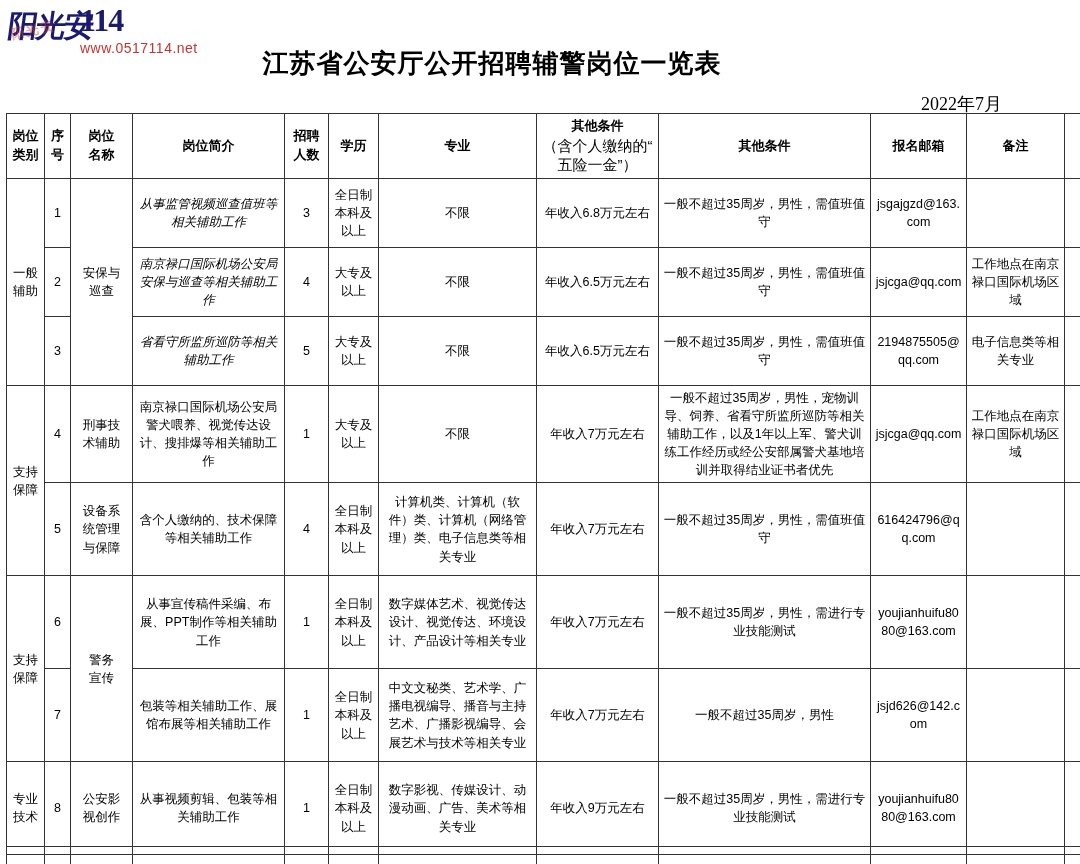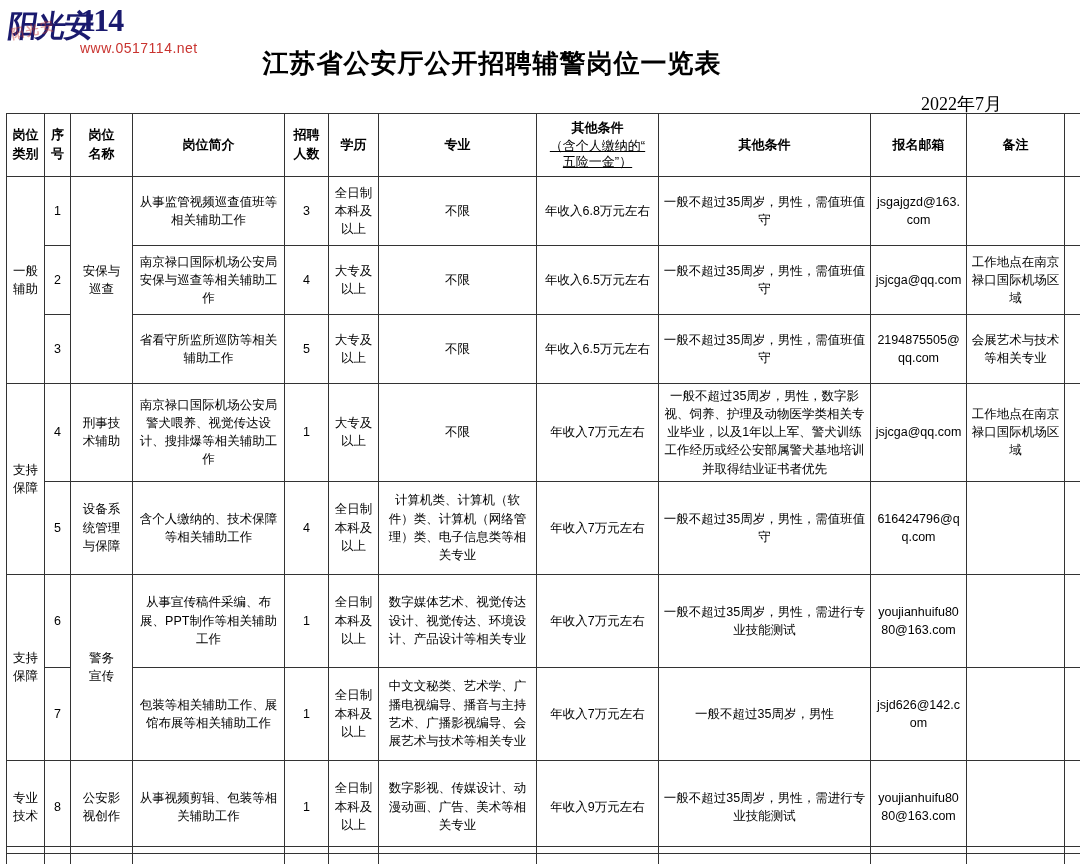--- a/index.html
+++ b/index.html
@@ -123,27 +123,26 @@
   .col-desc  { width: 152px; }
   .col-num   { width: 44px; }
   .col-edu   { width: 50px; }
   .col-major { width: 158px; }
   .col-pay   { width: 122px; }
   .col-other { width: 212px; }
   .col-mail  { width: 96px; }
   .col-note  { width: 98px; }
   .col-tail  { width: 24px; border-left: 1px solid #333; }
   .hdr-small {
-    font-size: 13px;
+    font-size: 15px;
     font-weight: normal;
     display: block;
     line-height: 1.3;
-    text-decoration: underline;
-  }
-  .tall  { height: 62px; }
+  }
+  .tall  { height: 62px; font-style: italic; }
   .taller{ height: 86px; }
   .bottom-strip {
     position: absolute;
     left: 6px;
     top: 846px;
     width: 1064px;
     height: 18px;
   }
   .bottom-strip table { border-collapse: collapse; table-layout: fixed; width: 1064px; }
   .bottom-strip td { border: 1px solid #333; height: 16px; }
@@ -249,40 +248,40 @@
 
         <tr>
           <td>3</td>
           <td class="tall">省看守所监所巡防等相关辅助工作</td>
           <td>5</td>
           <td>大专及以上</td>
           <td>不限</td>
           <td>年收入6.5万元左右</td>
           <td>一般不超过35周岁，男性，需值班值守</td>
           <td>2194875505@qq.com</td>
-          <td>会展艺术与技术等相关专业</td>
+          <td>电子信息类等相关专业</td>
           <td></td>
         </tr>
 
         <tr>
           <td rowspan="2">
             <span>支持</span><br>
             <span>保障</span>
           </td>
           <td>4</td>
           <td>
             <span>刑事技</span><br>
             <span>术辅助</span>
           </td>
           <td class="taller">南京禄口国际机场公安局警犬喂养、视觉传达设计、搜排爆等相关辅助工作</td>
           <td>1</td>
           <td>大专及以上</td>
           <td>不限</td>
           <td>年收入7万元左右</td>
-          <td>一般不超过35周岁，男性，数字影视、饲养、护理及动物医学类相关专业毕业，以及1年以上军、警犬训练工作经历或经公安部属警犬基地培训并取得结业证书者优先</td>
+          <td>一般不超过35周岁，男性，宠物训导、饲养、省看守所监所巡防等相关辅助工作，以及1年以上军、警犬训练工作经历或经公安部属警犬基地培训并取得结业证书者优先</td>
           <td>jsjcga@qq.com</td>
           <td>工作地点在南京禄口国际机场区域</td>
           <td></td>
         </tr>
 
         <tr>
           <td>5</td>
           <td>
             <span>设备系</span><br>
             <span>统管理</span><br>

